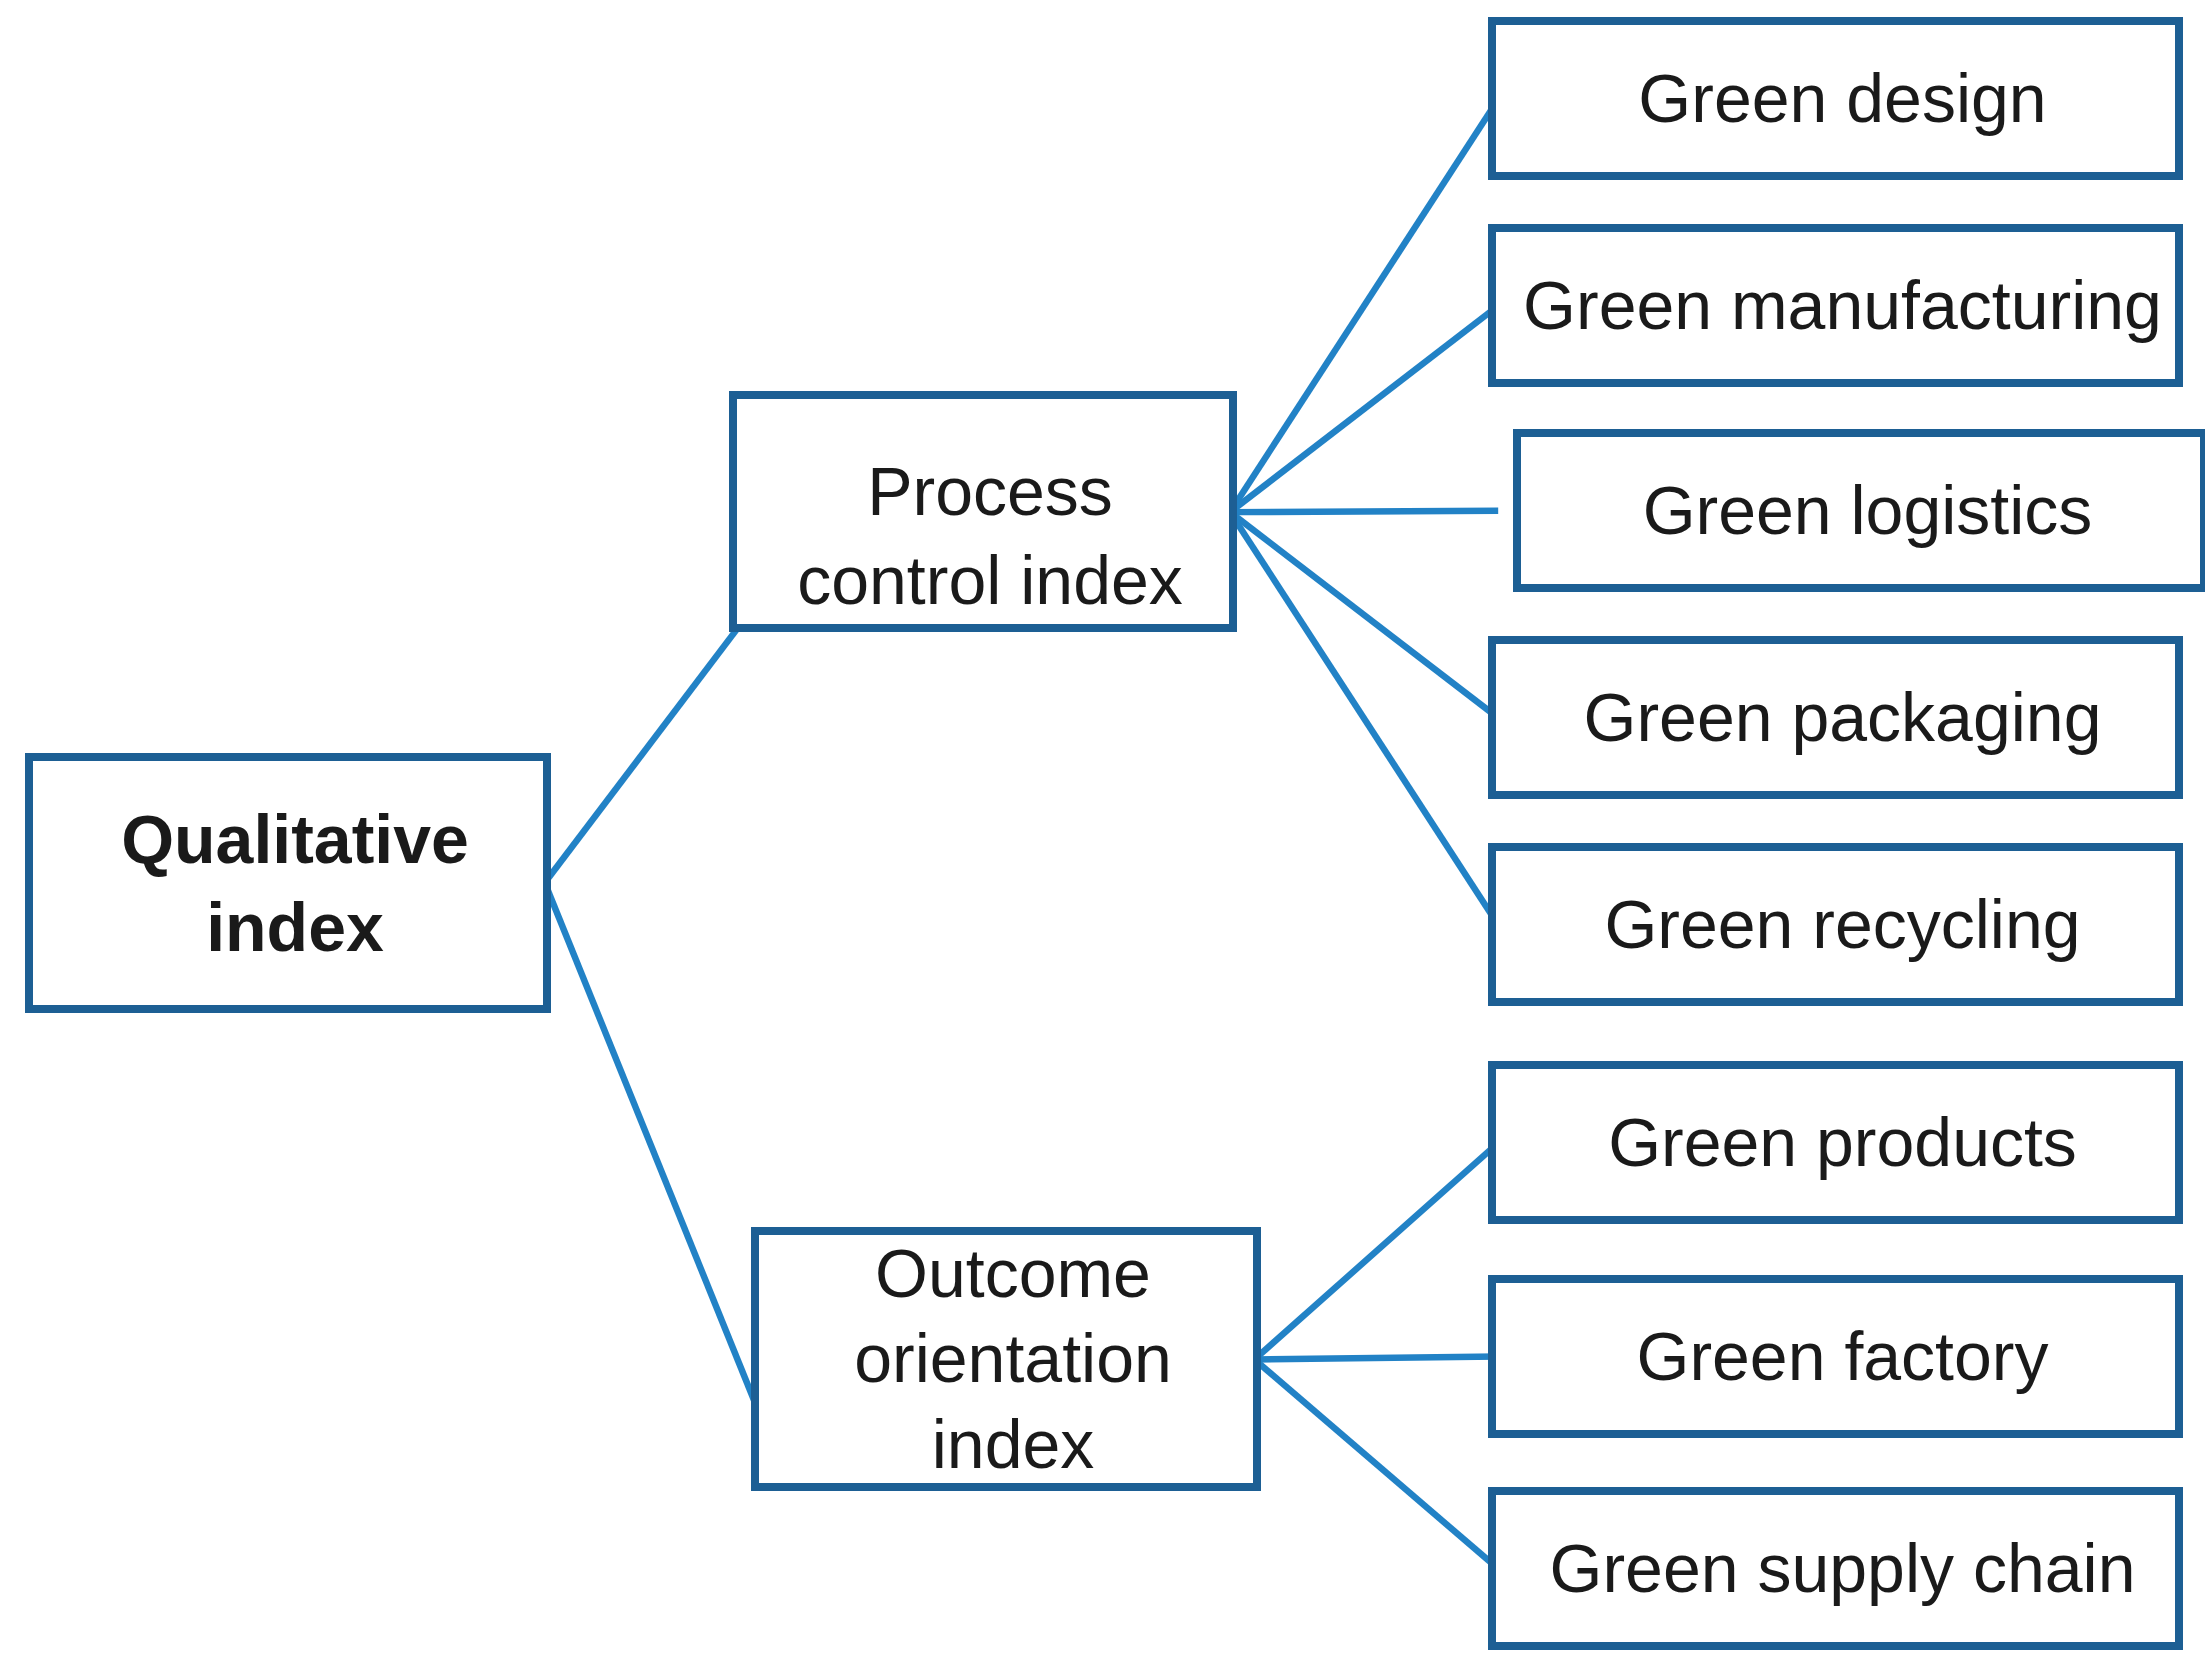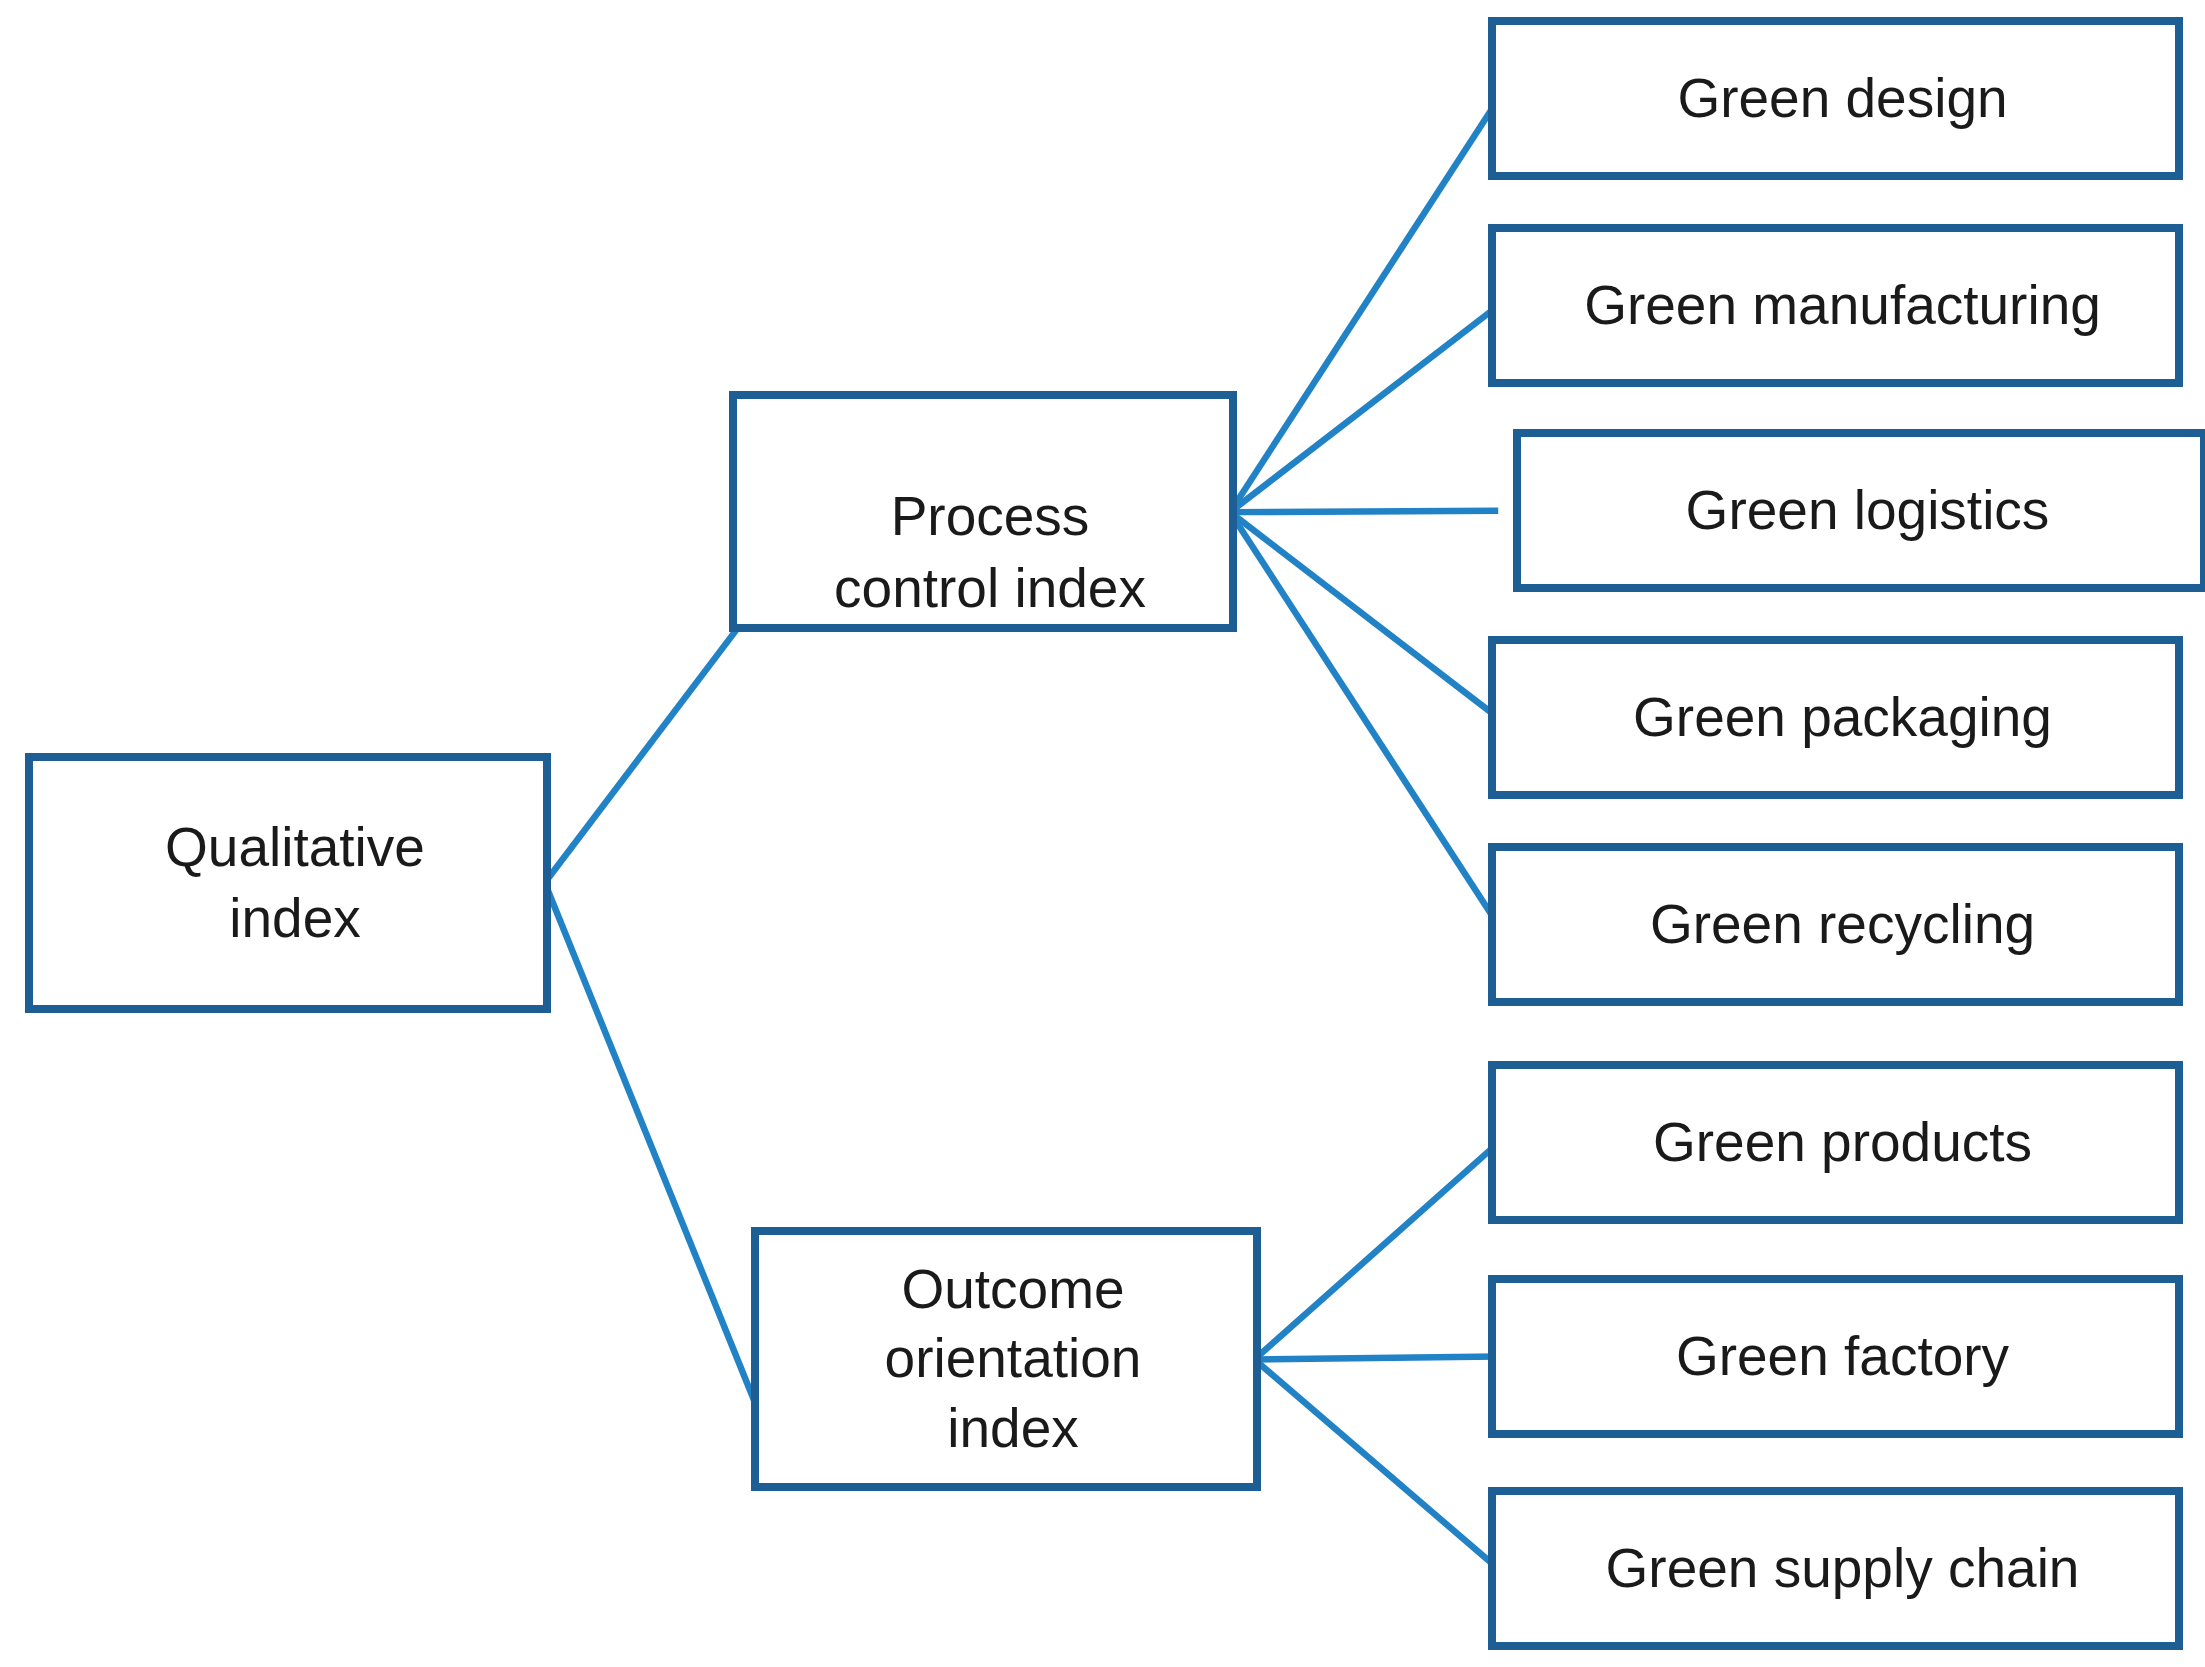--- a/index.html
+++ b/index.html
@@ -27,27 +27,27 @@
     fill:none;
   }
   .node{
     position:absolute;
     box-sizing:border-box;
     background:var(--box-fill);
     border:8.6px solid var(--box-border);
     color:var(--text);
     display:flex;align-items:center;justify-content:center;
     text-align:center;
-    font-size:55px;
+    font-size:68px;
     line-height:1.3;
     white-space:pre-line;
     padding-left:14px;
   }
   
-  .n-root   {left:25px;  top:753px; width:526px; height:260px;}
+  .n-root   {left:25px;  top:753px; width:526px; height:260px;font-weight:bold;}
   
   .n-process{left:729px;top:391px;  width:508px; height:241px;align-items:flex-end;}
   .n-outcome{left:751px;top:1227px; width:510px; height:264px; line-height:1.26;}
   
   .leaf{left:1488px;width:695px;height:163px;}
   .n-leaf0{top:17px;}
   .n-leaf1{top:224px;}
   .n-leaf2{top:429px;margin-left:25px;}
   .n-leaf3{top:636px;}
   .n-leaf4{top:843px;}

